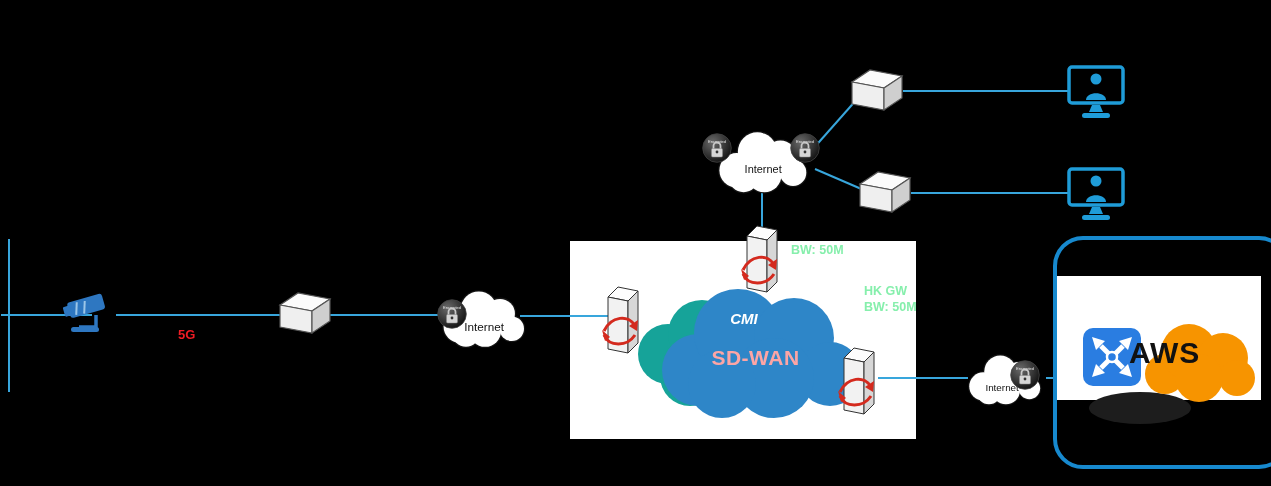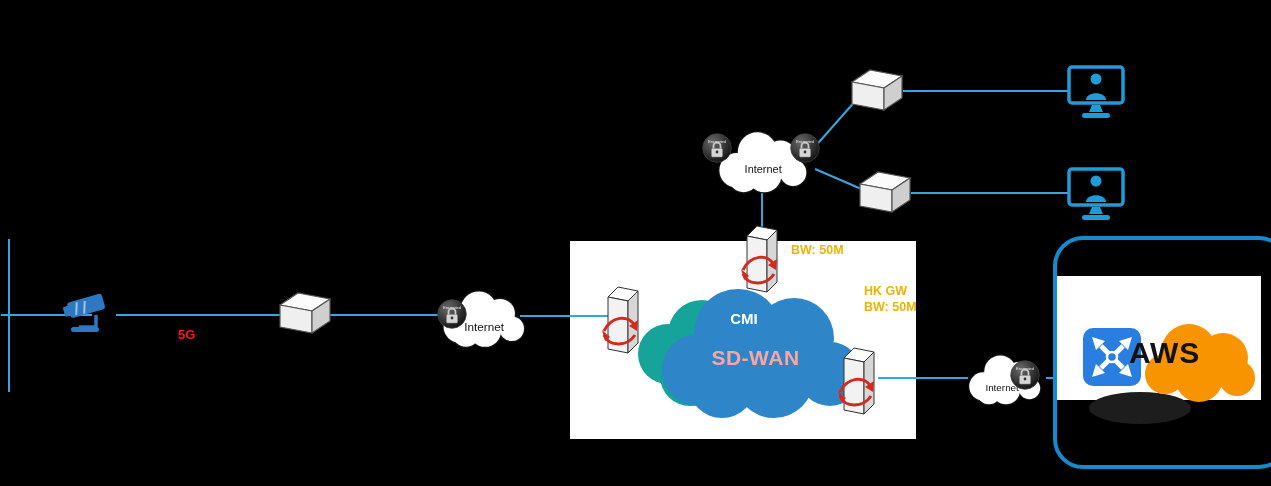--- a/index.html
+++ b/index.html
@@ -7,21 +7,21 @@
   .stage { position:relative; width:1271px; height:486px; background:#000;
            font-family:"Liberation Sans", sans-serif; overflow:hidden; }
   .wires { position:absolute; left:0; top:0; z-index:1; }
   .panel { position:absolute; left:570px; top:241px; width:346px; height:198px;
            background:#fff; z-index:0; }
   .node  { position:absolute; z-index:2; }
   .cpe   { z-index:3; }
   .badge { z-index:4; }
   .lbl   { position:absolute; z-index:5; color:#000; white-space:nowrap; }
   .lbl-5g    { color:#ed1c24; font-weight:bold; font-size:13px;text-align:center; }
-  .lbl-bw    { font-size:12.5px; font-weight:600; color:#eab308; line-height:16px; }
+  .lbl-bw    { font-size:12.5px; font-weight:600; color:#86efac; line-height:16px; }
   .lbl-cmi   { color:#fff; font-weight:bold; font-size:15px; text-align:center; width:92px; }
   .lbl-sdwan { color:#fca5a5; font-weight:bold; font-size:21px; text-align:center; width:175px; letter-spacing:.5px; }
   .aws-box   { position:absolute; left:1053px; top:236px; width:236px; height:233px;
                border:4px solid #1789ce; border-radius:30px; background:#000;
                overflow:hidden; z-index:2; }
   .aws-band  { position:absolute; left:0; top:36px; width:204px; height:124px; background:#fff; z-index:1; }
   .aws-shadow{ position:absolute; left:32px; top:152px; width:102px; height:32px;
                background:#1d1d1d; border-radius:50%; z-index:2; }
   .aws-cloud { position:absolute; left:80px; top:76px; z-index:3; }
   .tgw       { position:absolute; left:26px; top:88px; z-index:4; }
@@ -129,21 +129,21 @@
       <g fill="#2e86c8">
         <circle cx="52" cy="92" r="36"></circle>
           <circle cx="92" cy="55" r="44"></circle>
         <circle cx="148" cy="60" r="40"></circle>
           <circle cx="184" cy="96" r="32"></circle>
         <circle cx="128" cy="100" r="40"></circle>
           <circle cx="76" cy="106" r="34"></circle>
       </g>
     </svg>
   </div>
-  <div class="lbl lbl-cmi" style="left:698px; top:310px;">CMI</div>
+  <div class="lbl lbl-cmi" style="left:698px; top:310px;font-style:italic;">CMI</div>
   <div class="lbl lbl-sdwan" style="left:668px; top:346px;">SD-WAN</div>
 
   <div class="node cpe" style="left:602px; top:283px;">
     <svg width="42" height="74" viewBox="0 0 42 74">
       <polygon points="6,14 16,4 36,8 26,18" fill="#fdfdfd" stroke="#333" stroke-width="1"></polygon>
       <polygon points="6,14 26,18 26,70 6,66" fill="#f2f2f2" stroke="#333" stroke-width="1"></polygon>
       <polygon points="26,18 36,8 36,60 26,70" fill="#d7d7d7" stroke="#333" stroke-width="1"></polygon>
       <path d="M2,48 C9,33 27,31 33,43" stroke="#d42a1e" stroke-width="3" fill="none"></path>
       <polygon points="35,48 27,43 36,37" fill="#d42a1e"></polygon>
       <path d="M33,52 C25,64 7,64 2,52" stroke="#d42a1e" stroke-width="3" fill="none"></path>

